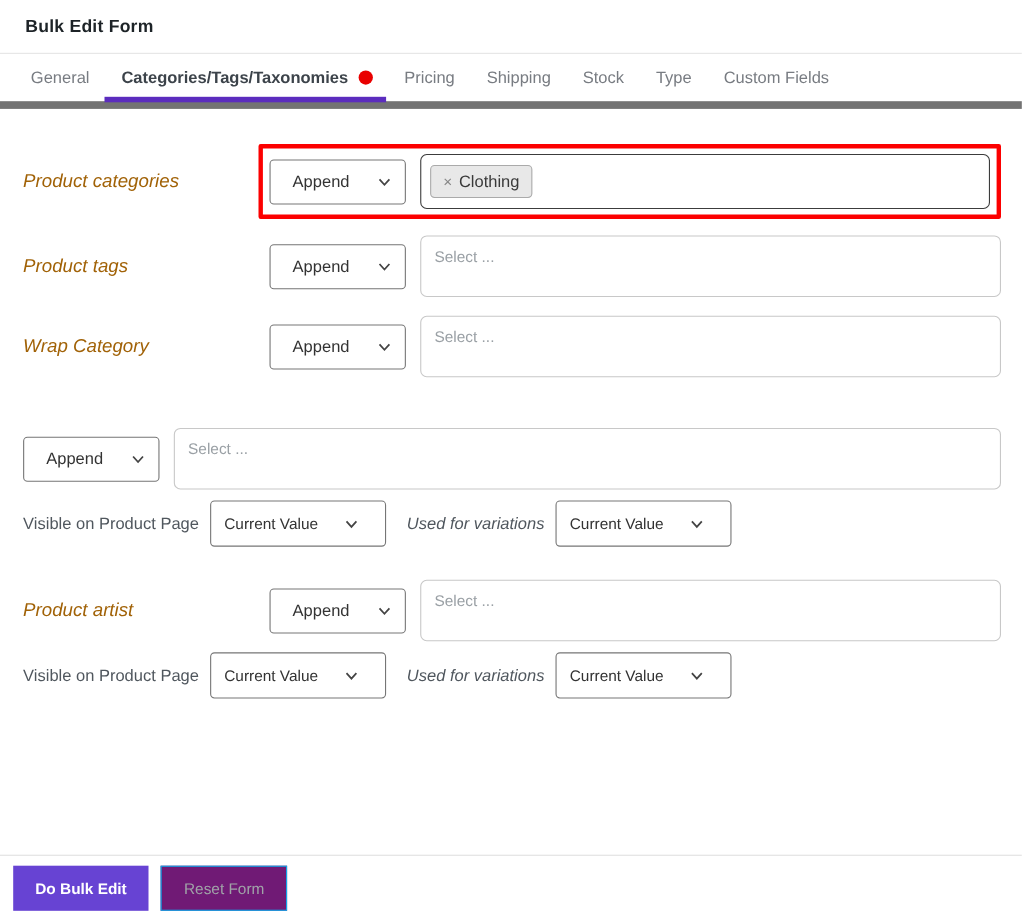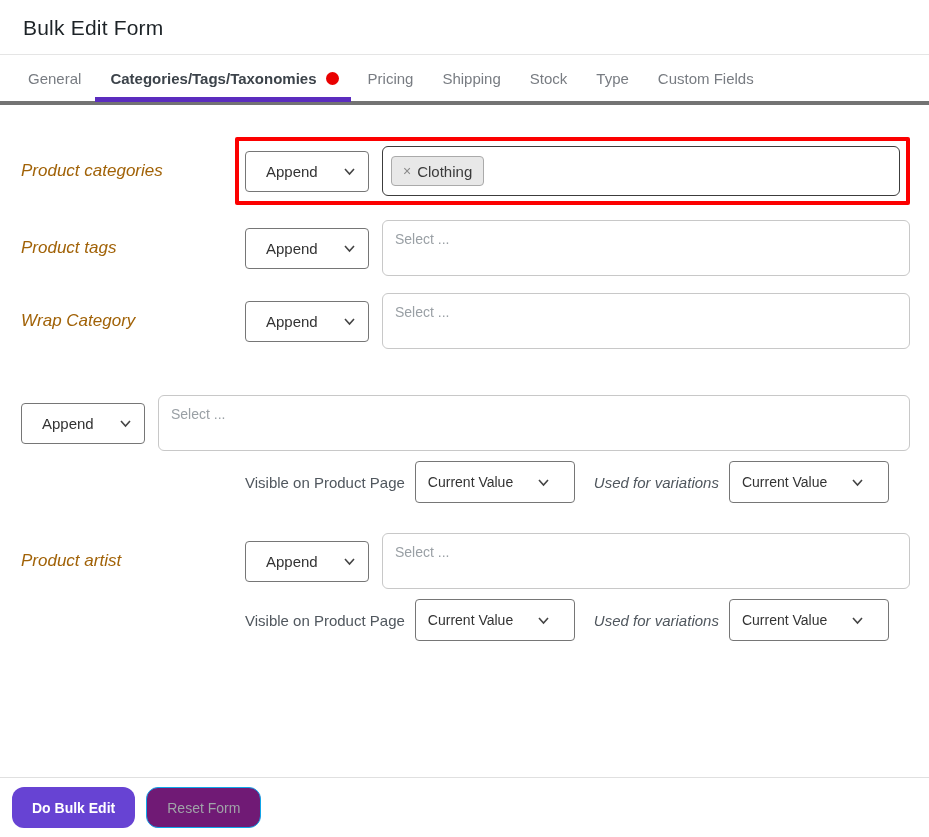--- a/index.html
+++ b/index.html
@@ -3,25 +3,25 @@
 <meta charset="utf-8">
 <style>
   * { margin:0; padding:0; box-sizing:border-box; }
   html,body { width:929px; height:837px; background:#ffffff; overflow:hidden;
     font-family:"Liberation Sans", sans-serif; color:#2c3338; }
 
   .page { width:929px; height:837px; display:flex; flex-direction:column; background:#fff; }
 
   
   .hdr { padding:16px 23px 14px; border-bottom:1px solid #e5e5e5; }
-  .hdr h1 { font-size:21px; font-weight:normal; color:#1d2327; letter-spacing:.2px; }
+  .hdr h1 { font-size:16px; font-weight:bold; color:#1d2327; letter-spacing:.2px; }
 
   
   .tabs { display:flex; align-items:stretch; padding:0 0 0 28px; gap:29px;
-    border-bottom:4px solid #737373; height:50px; }
+    border-bottom:7px solid #737373; height:50px; }
   .tab { display:flex; align-items:center; font-size:15px; color:#787c82;
     cursor:pointer; position:relative; white-space:nowrap; }
   .tab.active { color:#3c434a; font-weight:bold; }
   .tab.active::after { content:""; position:absolute; left:-15px; right:-12px;
     bottom:-1px; height:5px; background:#5b2cbe; }
   .dot { display:inline-block; width:13px; height:13px; border-radius:50%;
     background:#e90000; margin-left:9px; }
 
   
   .content { flex:1; padding:0 19px 0 21px; display:flex; flex-direction:column; }
@@ -58,27 +58,27 @@
     border:4px solid #fc0000; border-radius:2px; padding:5px 6px;
     margin:-9px 0 -9px -10px; }
 
   .m-row1 { margin-top:41px; }
   .m-row2 { margin-top:24px; }
   .m-row3 { margin-top:17px; }
   .m-rowA { margin-top:46px; }
   .m-rowB { margin-top:30px; }
 
   
-  .subrow { display:flex; align-items:center; margin-left:224px; margin-top:10px; gap:10px; }
+  .subrow { display:flex; align-items:center; margin-top:10px; gap:10px; }
   .subrow .slbl { font-size:15px; color:#50575e; }
   .subrow .slbl.second { margin-left:9px;font-style:italic; }
 
   
   .ftr { border-top:1px solid #e0e0e0; padding:9px 12px; display:flex; gap:11px; align-items:center; }
-  .btn { height:41px; border-radius:12px; font-size:14px; display:inline-flex;
+  .btn { height:41px; border-radius:0; font-size:14px; display:inline-flex;
     align-items:center; justify-content:center; cursor:pointer; padding:0 20px;
     font-family:"Liberation Sans", sans-serif; }
   .btn-primary { background:#6743d3; color:#fff; font-weight:bold; border:none; }
   .btn-secondary { background:#701a75; color:#a0a3a8; border:1px solid #0ea5e9; }
 </style>
 </head>
 <body>
 
 <div class="page">
 

